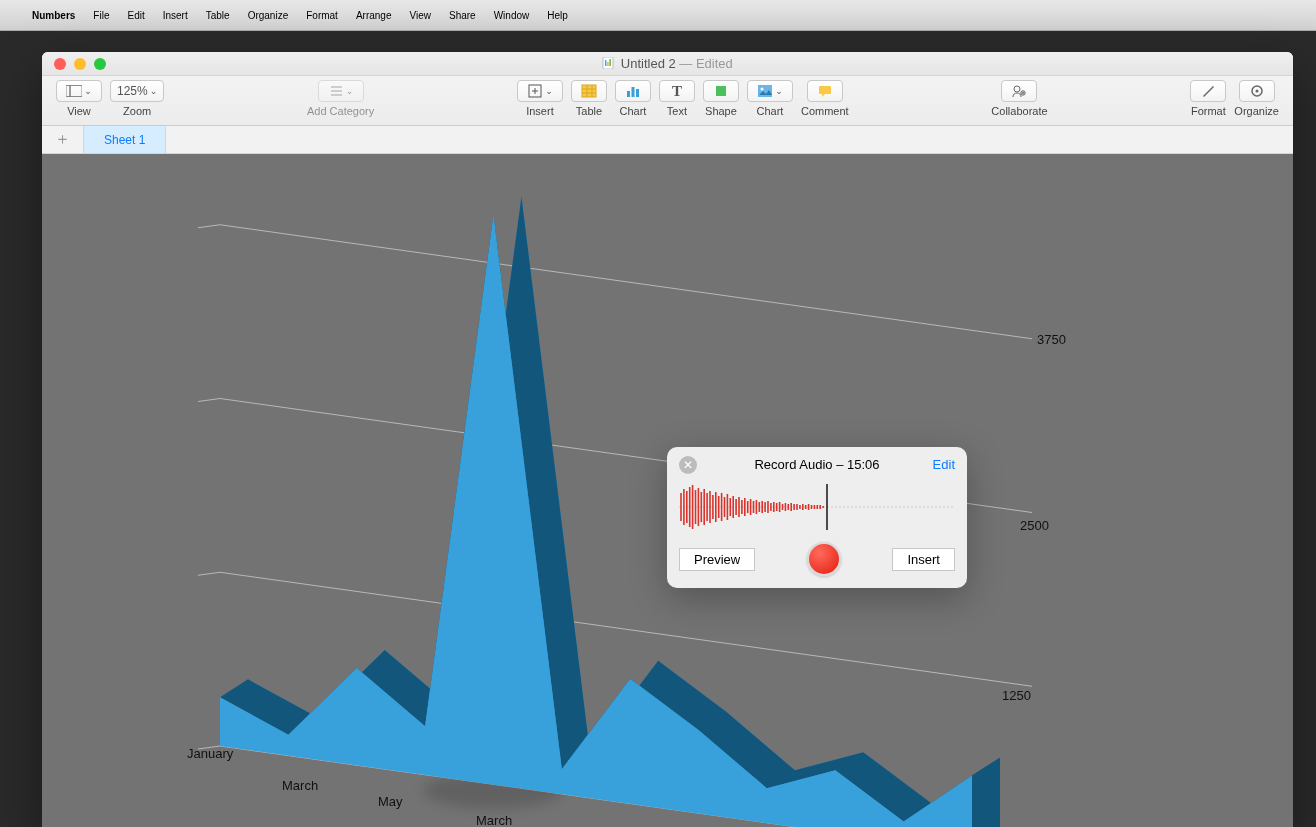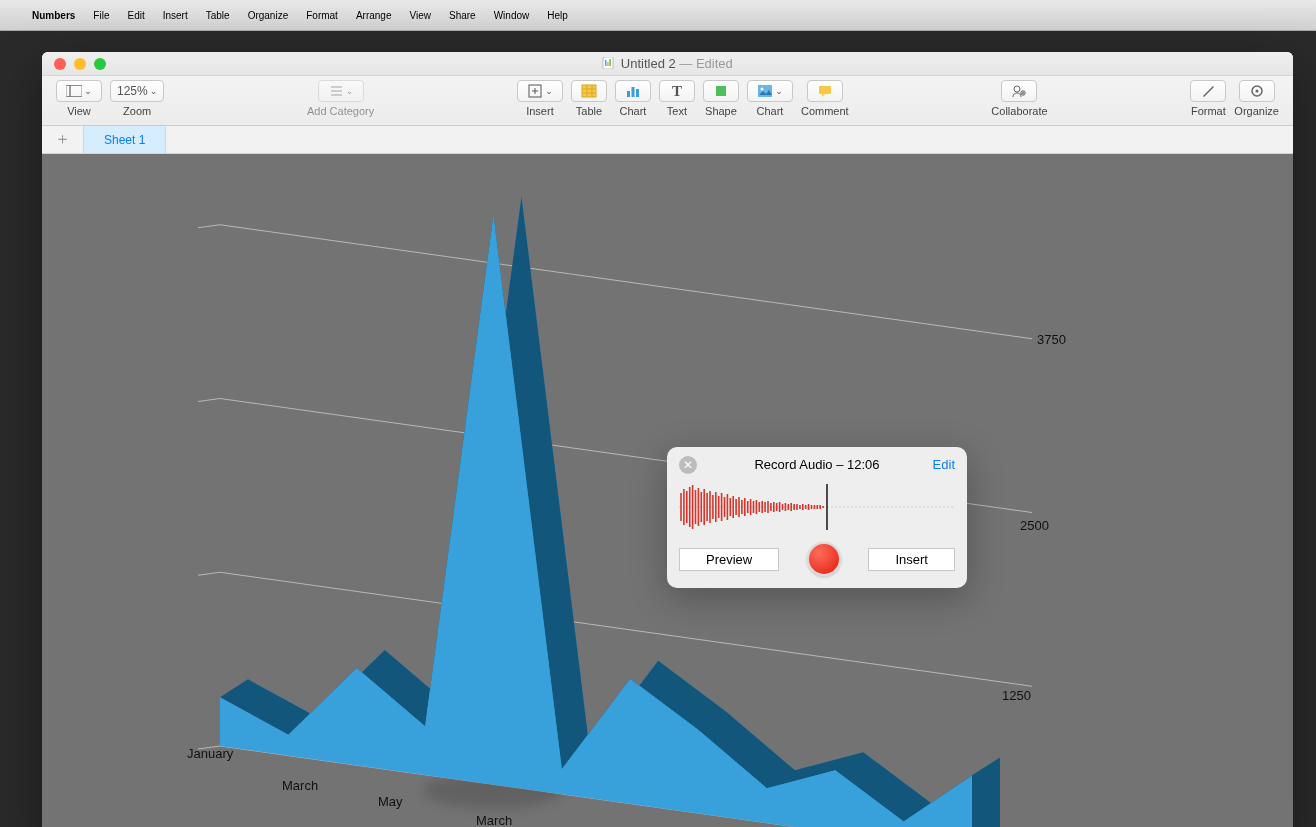--- a/index.html
+++ b/index.html
@@ -38,21 +38,21 @@
 #chart { position: absolute; top: -30px; left: 10px; }
 
 
 .popover { position: absolute; top: 293px; left: 625px; width: 300px; background: #eee; border-radius: 10px; box-shadow: 0 10px 36px rgba(0,0,0,.28); padding: 10px 12px 12px; }
 .popover .hdr { display: flex; align-items: center; justify-content: center; position: relative; font-size: 13px; margin-bottom: 8px; }
 .popover .closebtn { position:absolute; left:0; width:18px;height:18px;border-radius:50%;background:#bcbcbc;display:flex;align-items:center;justify-content:center;color:#fff;font-size:12px; }
 .popover .editlnk { position:absolute; right:0; color:#0a7cff; font-size:13px;}
 .wave { height: 54px; position:relative; width:100%; }
 .wave svg { position:absolute; top:0; left:0; }
 .ctrls { display:flex; align-items:center; justify-content:space-between; margin-top:8px;}
-.pillbtn { background:#fff; border:1px solid #c7c7c7; border-radius:0; font-size:13px; padding:3px 26px;text-align:center;}
+.pillbtn { background:#fff; border:1px solid #c7c7c7; border-radius:0; font-size:13px; padding:3px 14px;text-align:center;}
 .recbtn { width:34px; height:34px; border-radius:50%; background:radial-gradient(circle at 35% 30%, #ff6b5b, #e31c0e); border:2px solid #d9d9d9; box-shadow:0 1px 3px rgba(0,0,0,.2);}
 
 .ylabel { position:absolute; font-size:13px; color:#111; }
 .xlabel { position:absolute; font-size:13px; color:#111; }
 </style>
 </head>
 <body>
 
 <div class="menubar">
   <span class="apple"></span>
@@ -287,21 +287,21 @@
     <span class="xlabel" style="top:624px; left:240px;">March</span>
     <span class="xlabel" style="top:640px; left:336px;">May</span>
     <span class="xlabel" style="top:659px; left:434px;">March</span>
     <span class="xlabel" style="top:677px; left:510px;">September</span>
 
     <div class="popover">
       <div class="hdr">
         <div class="closebtn">
             <span>✕</span>
           </div>
-        <span>Record Audio – 12:06</span>
+        <span>Record Audio – 15:06</span>
         <span class="editlnk">Edit</span>
       </div>
       <div class="wave">
         <svg width="276" height="54" viewBox="0 0 276 54">
           <line x1="0" y1="27" x2="276" y2="27" stroke="#ccc" stroke-dasharray="2 2"></line>
           <g id="waveform-bars">
               <line x1="2" x2="2" y1="13" y2="41" stroke="#d9332b" stroke-width="1.6"></line>
               <line x1="4.9" x2="4.9" y1="9" y2="45" stroke="#d9332b" stroke-width="1.6"></line>
               <line x1="7.8" x2="7.8" y1="11" y2="43" stroke="#d9332b" stroke-width="1.6"></line>
               <line x1="10.7" x2="10.7" y1="7" y2="47" stroke="#d9332b" stroke-width="1.6"></line>

